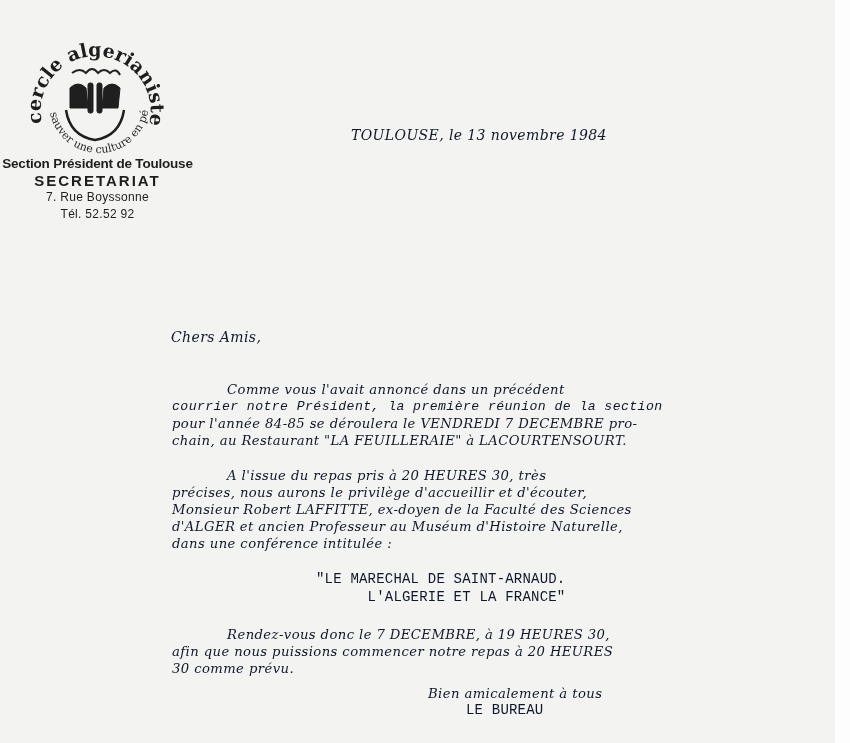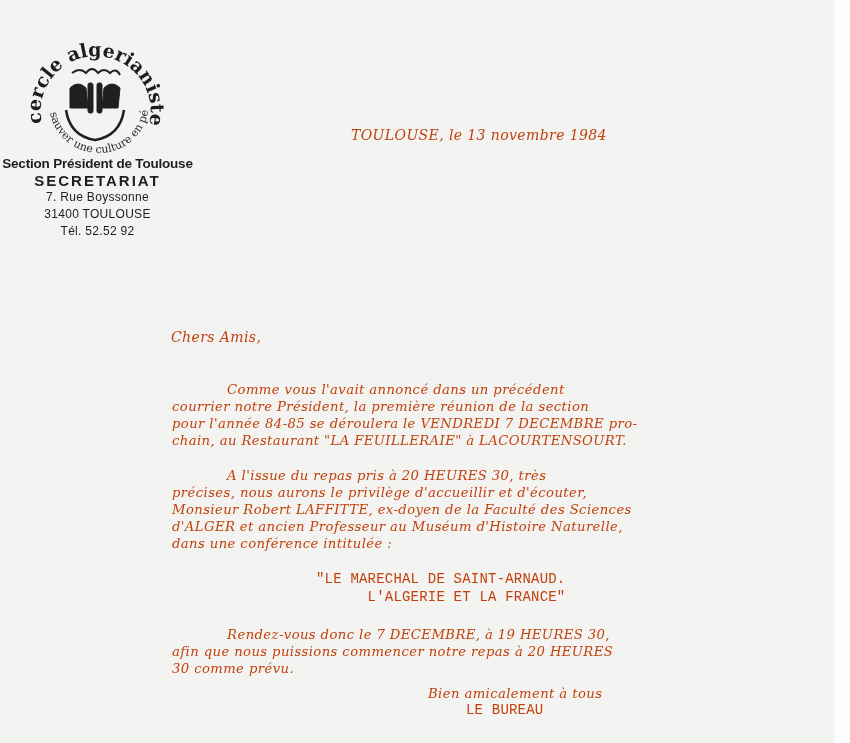--- a/index.html
+++ b/index.html
@@ -23,21 +23,21 @@
     position: absolute; left: 0; top: 155px; width: 195px; text-align: center;
     font-family: "Liberation Sans", sans-serif; color: #1e1e1e;
   }
   .lh-section { font-size: 13.5px; font-weight: bold; letter-spacing: -0.2px; line-height: 18px; }
   .lh-secretariat { font-size: 15px; font-weight: bold; letter-spacing: 2px; line-height: 16px; }
   .lh-line { font-size: 12px; line-height: 17px; letter-spacing: 0.3px; }
 
   .typed {
     position: absolute;
     font-family: "DejaVu Serif", serif; font-style: italic;
-    font-size: 13.2px; color: #c2410c; white-space: pre; line-height: 17px;
+    font-size: 13.2px; color: #0f172a; white-space: pre; line-height: 17px;
     letter-spacing: 0.4px;
   }
   .mono {
     font-family: "Liberation Mono", monospace; font-style: normal;
     font-size: 14px; letter-spacing: 0.2px;
   }
 </style>
 </head>
 <body>
 
@@ -68,31 +68,30 @@
       <rect x="77" y="55" width="5" height="30" rx="2"></rect>
       <path d="M46 82 q4 26 29 30 q25 -4 29 -30" fill="none" stroke-width="2.5"></path>
     </g>
   </svg>
 </div>
 
 <div class="letterhead">
   <div class="lh-section">Section Président de Toulouse</div>
   <div class="lh-secretariat">SECRETARIAT</div>
   <div class="lh-line">7. Rue Boyssonne</div>
-  <div class="lh-line">31400 TOULOUSE</div>
   <div class="lh-line">Tél. 52.52 92</div>
 </div>
 
 <div class="typed" style="left:351px; top:127px; font-size:14px;">TOULOUSE, le 13 novembre 1984</div>
 
 <div class="typed" style="left:171px; top:329px; font-size:14px;">Chers Amis,</div>
 
 <div>
   <div class="typed" style="left:172px; top:381px;">            Comme vous l'avait annoncé dans un précédent</div>
-  <div class="typed" style="left:172px; top:398px;">courrier notre Président, la première réunion de la section</div>
+  <div class="typed" style="left:172px; top:398px;font-family:Liberation Mono, monospace;">courrier notre Président, la première réunion de la section</div>
   <div class="typed" style="left:172px; top:415px;">pour l'année 84-85 se déroulera le VENDREDI 7 DECEMBRE pro-</div>
   <div class="typed" style="left:172px; top:432px;">chain, au Restaurant "LA FEUILLERAIE" à LACOURTENSOURT.</div>
 </div>
 
 <div>
   <div class="typed" style="left:172px; top:467px;">            A l'issue du repas pris à 20 HEURES 30, très</div>
   <div class="typed" style="left:172px; top:484px;">précises, nous aurons le privilège d'accueillir et d'écouter,</div>
   <div class="typed" style="left:172px; top:501px;">Monsieur Robert LAFFITTE, ex-doyen de la Faculté des Sciences</div>
   <div class="typed" style="left:172px; top:518px;">d'ALGER et ancien Professeur au Muséum d'Histoire Naturelle,</div>
   <div class="typed" style="left:172px; top:535px;">dans une conférence intitulée :</div>

